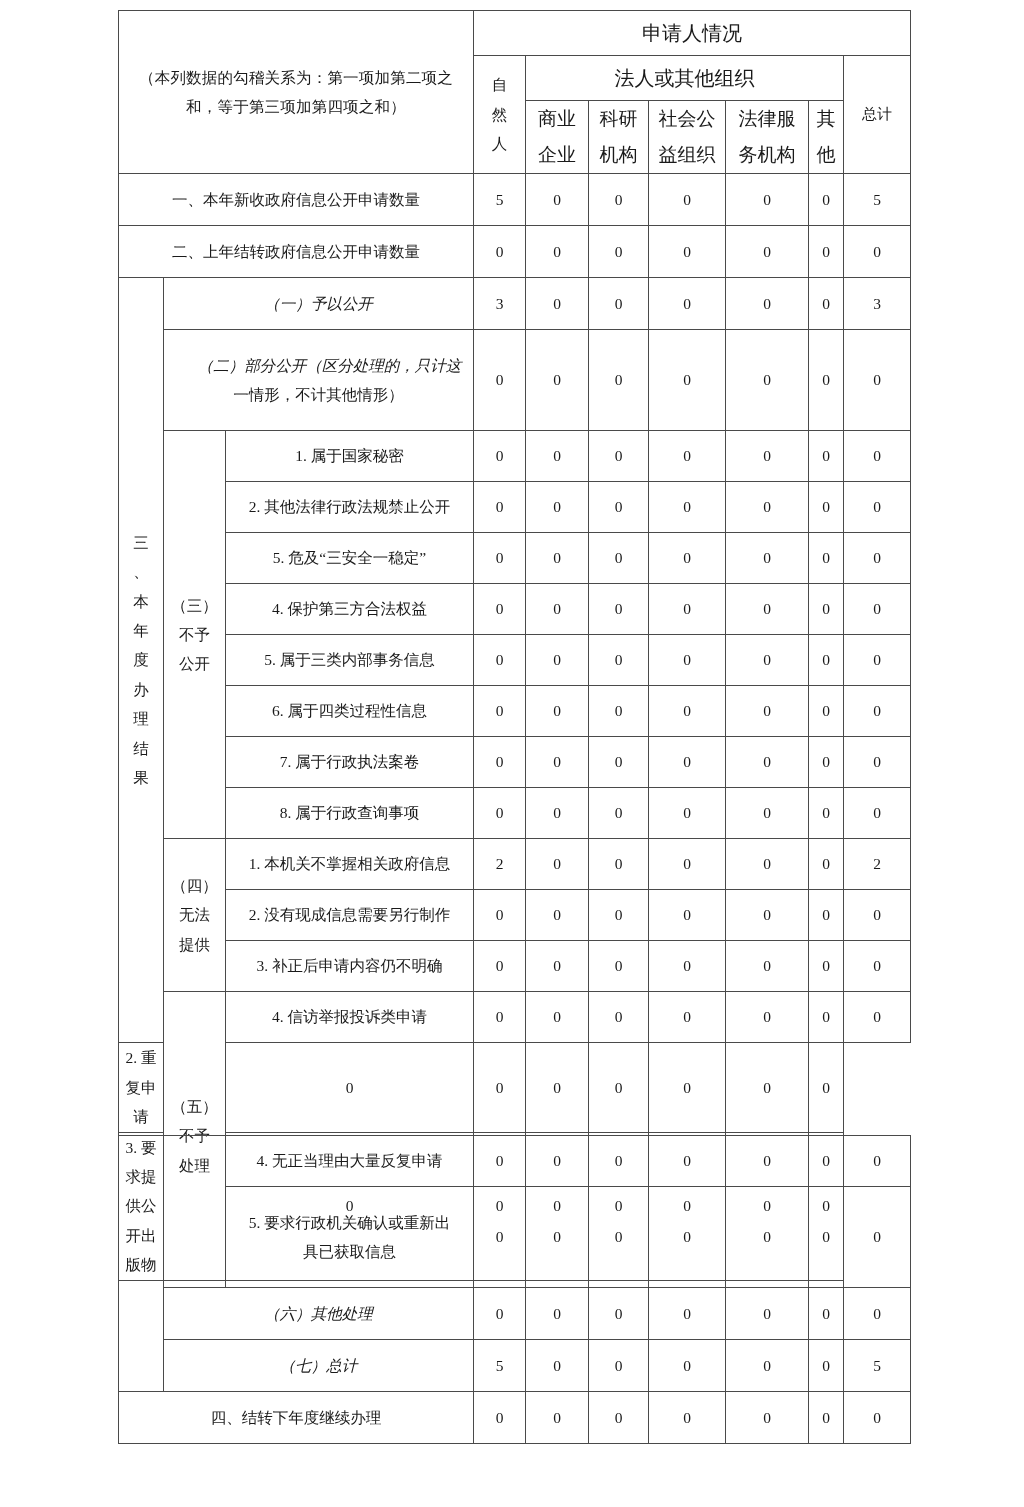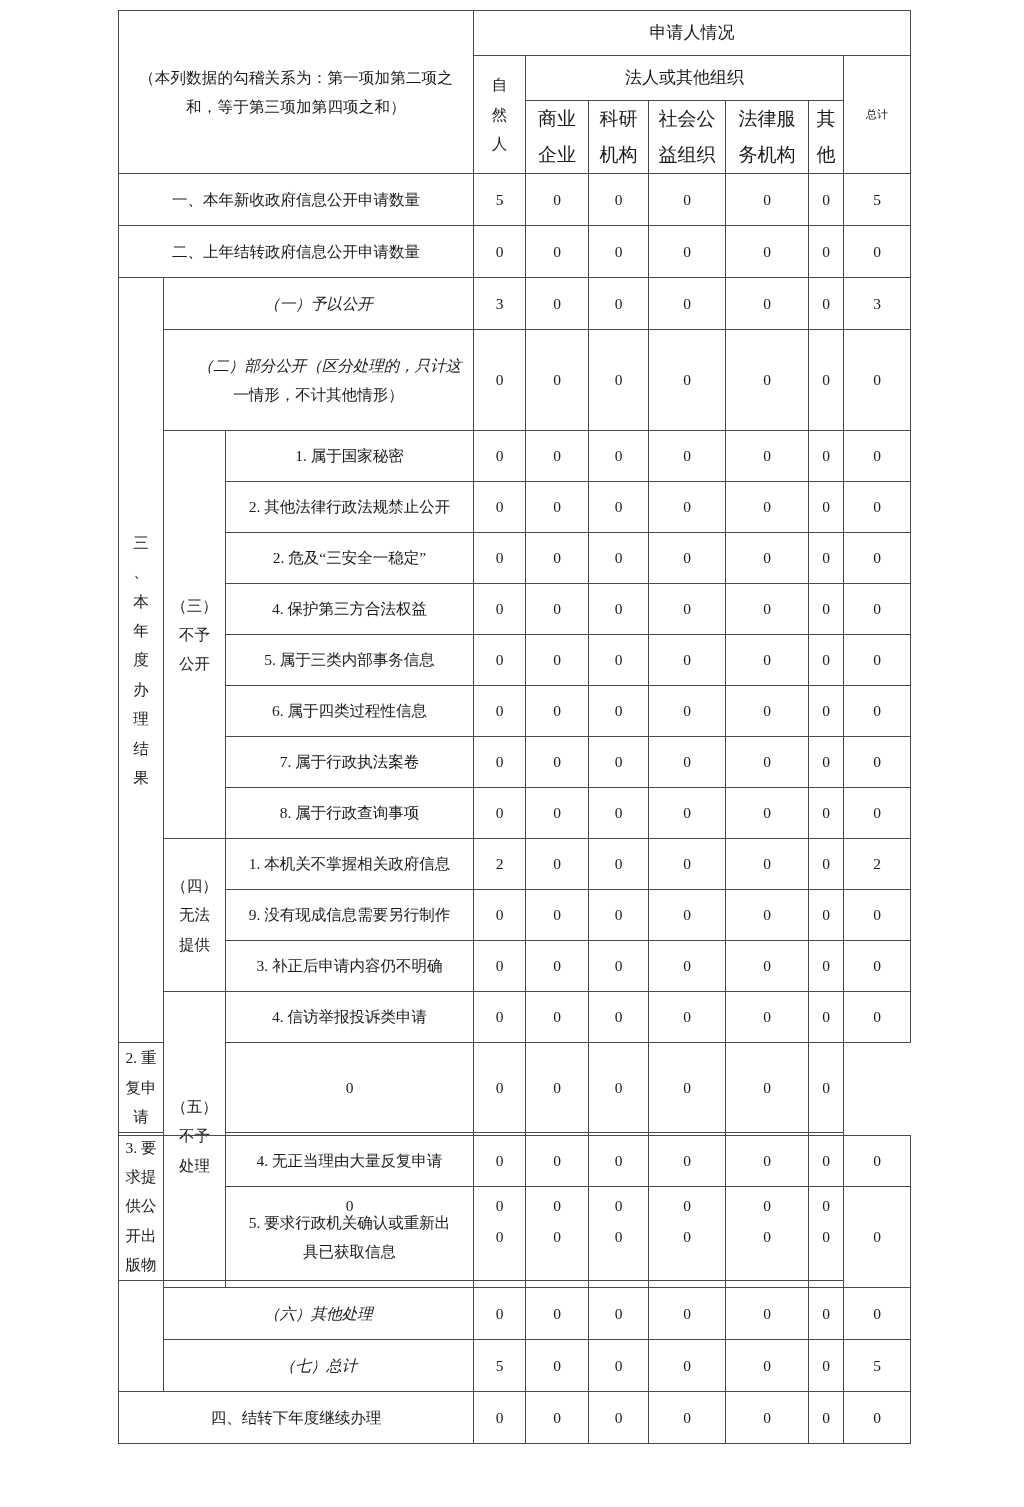--- a/index.html
+++ b/index.html
@@ -61,36 +61,36 @@
   
   .hdr-note {
     text-align: center;
     padding: 4px 12px;
     line-height: 2.55;
     font-size: 15.5px;
     letter-spacing: 0.2px;
   }
   .hdr-group {
     height: 44px;
-    font-size: 17px;
+    font-size: 20px;
   }
   .hdr-vert {
     font-size: 15.5px;
     line-height: 2.45;
     padding: 2px 0 4px;
   }
   .hdr-vert span { display: block; }
   .hdr-col {
     font-size: 19px;
     line-height: 2.0;
     padding: 4px 0 6px;
   }
   .hdr-col span { display: block; }
   .hdr-total {
-    font-size: 11px;
+    font-size: 15px;
   }
 
   
   .lbl {
     text-align: left;
     padding-left: 14px;
     padding-right: 8px;
     line-height: 1.95;
   }
   .lbl-wrap {
@@ -264,21 +264,21 @@
       <td class="lbl">2. 其他法律行政法规禁止公开</td>
       <td class="num">0</td>
       <td class="num">0</td>
       <td class="num">0</td>
       <td class="num">0</td>
       <td class="num">0</td>
       <td class="num">0</td>
       <td class="num">0</td>
     </tr>
     <tr class="r-tall">
-      <td class="lbl">2. 危及“三安全一稳定”</td>
+      <td class="lbl">5. 危及“三安全一稳定”</td>
       <td class="num">0</td>
       <td class="num">0</td>
       <td class="num">0</td>
       <td class="num">0</td>
       <td class="num">0</td>
       <td class="num">0</td>
       <td class="num">0</td>
     </tr>
     <tr class="r-tall">
       <td class="lbl">4. 保护第三方合法权益</td>
@@ -340,21 +340,21 @@
       <td class="lbl">1. 本机关不掌握相关政府信息</td>
       <td class="num">2</td>
       <td class="num">0</td>
       <td class="num">0</td>
       <td class="num">0</td>
       <td class="num">0</td>
       <td class="num">0</td>
       <td class="num">2</td>
     </tr>
     <tr class="r-tall">
-      <td class="lbl">9. 没有现成信息需要另行制作</td>
+      <td class="lbl">2. 没有现成信息需要另行制作</td>
       <td class="num">0</td>
       <td class="num">0</td>
       <td class="num">0</td>
       <td class="num">0</td>
       <td class="num">0</td>
       <td class="num">0</td>
       <td class="num">0</td>
     </tr>
     <tr class="r-tall">
       <td class="lbl">3. 补正后申请内容仍不明确</td>

